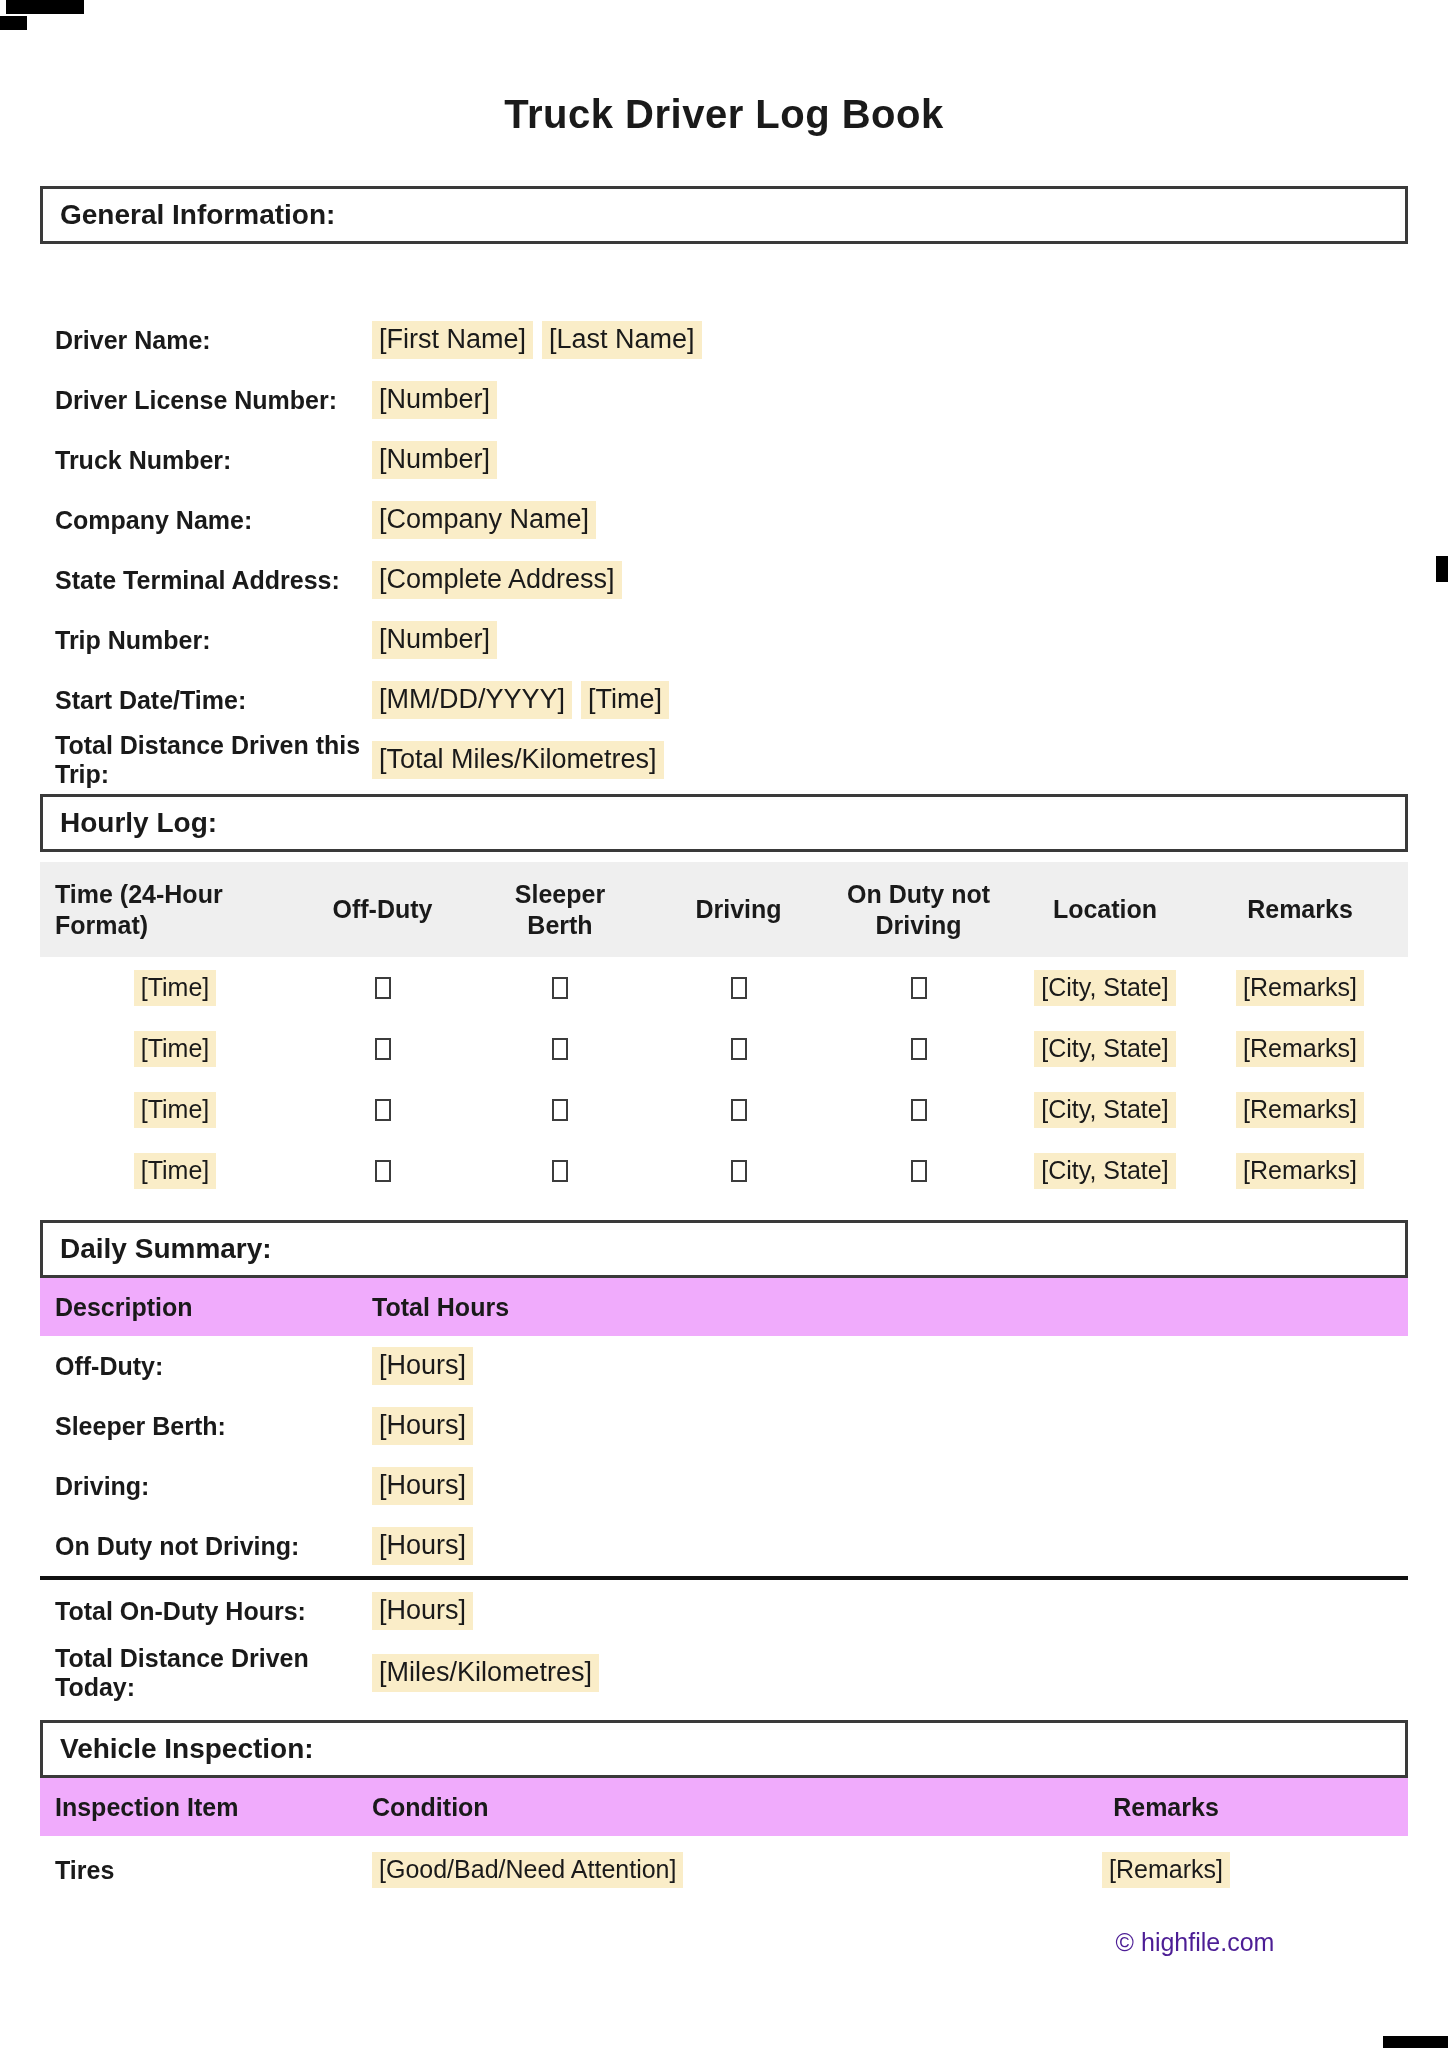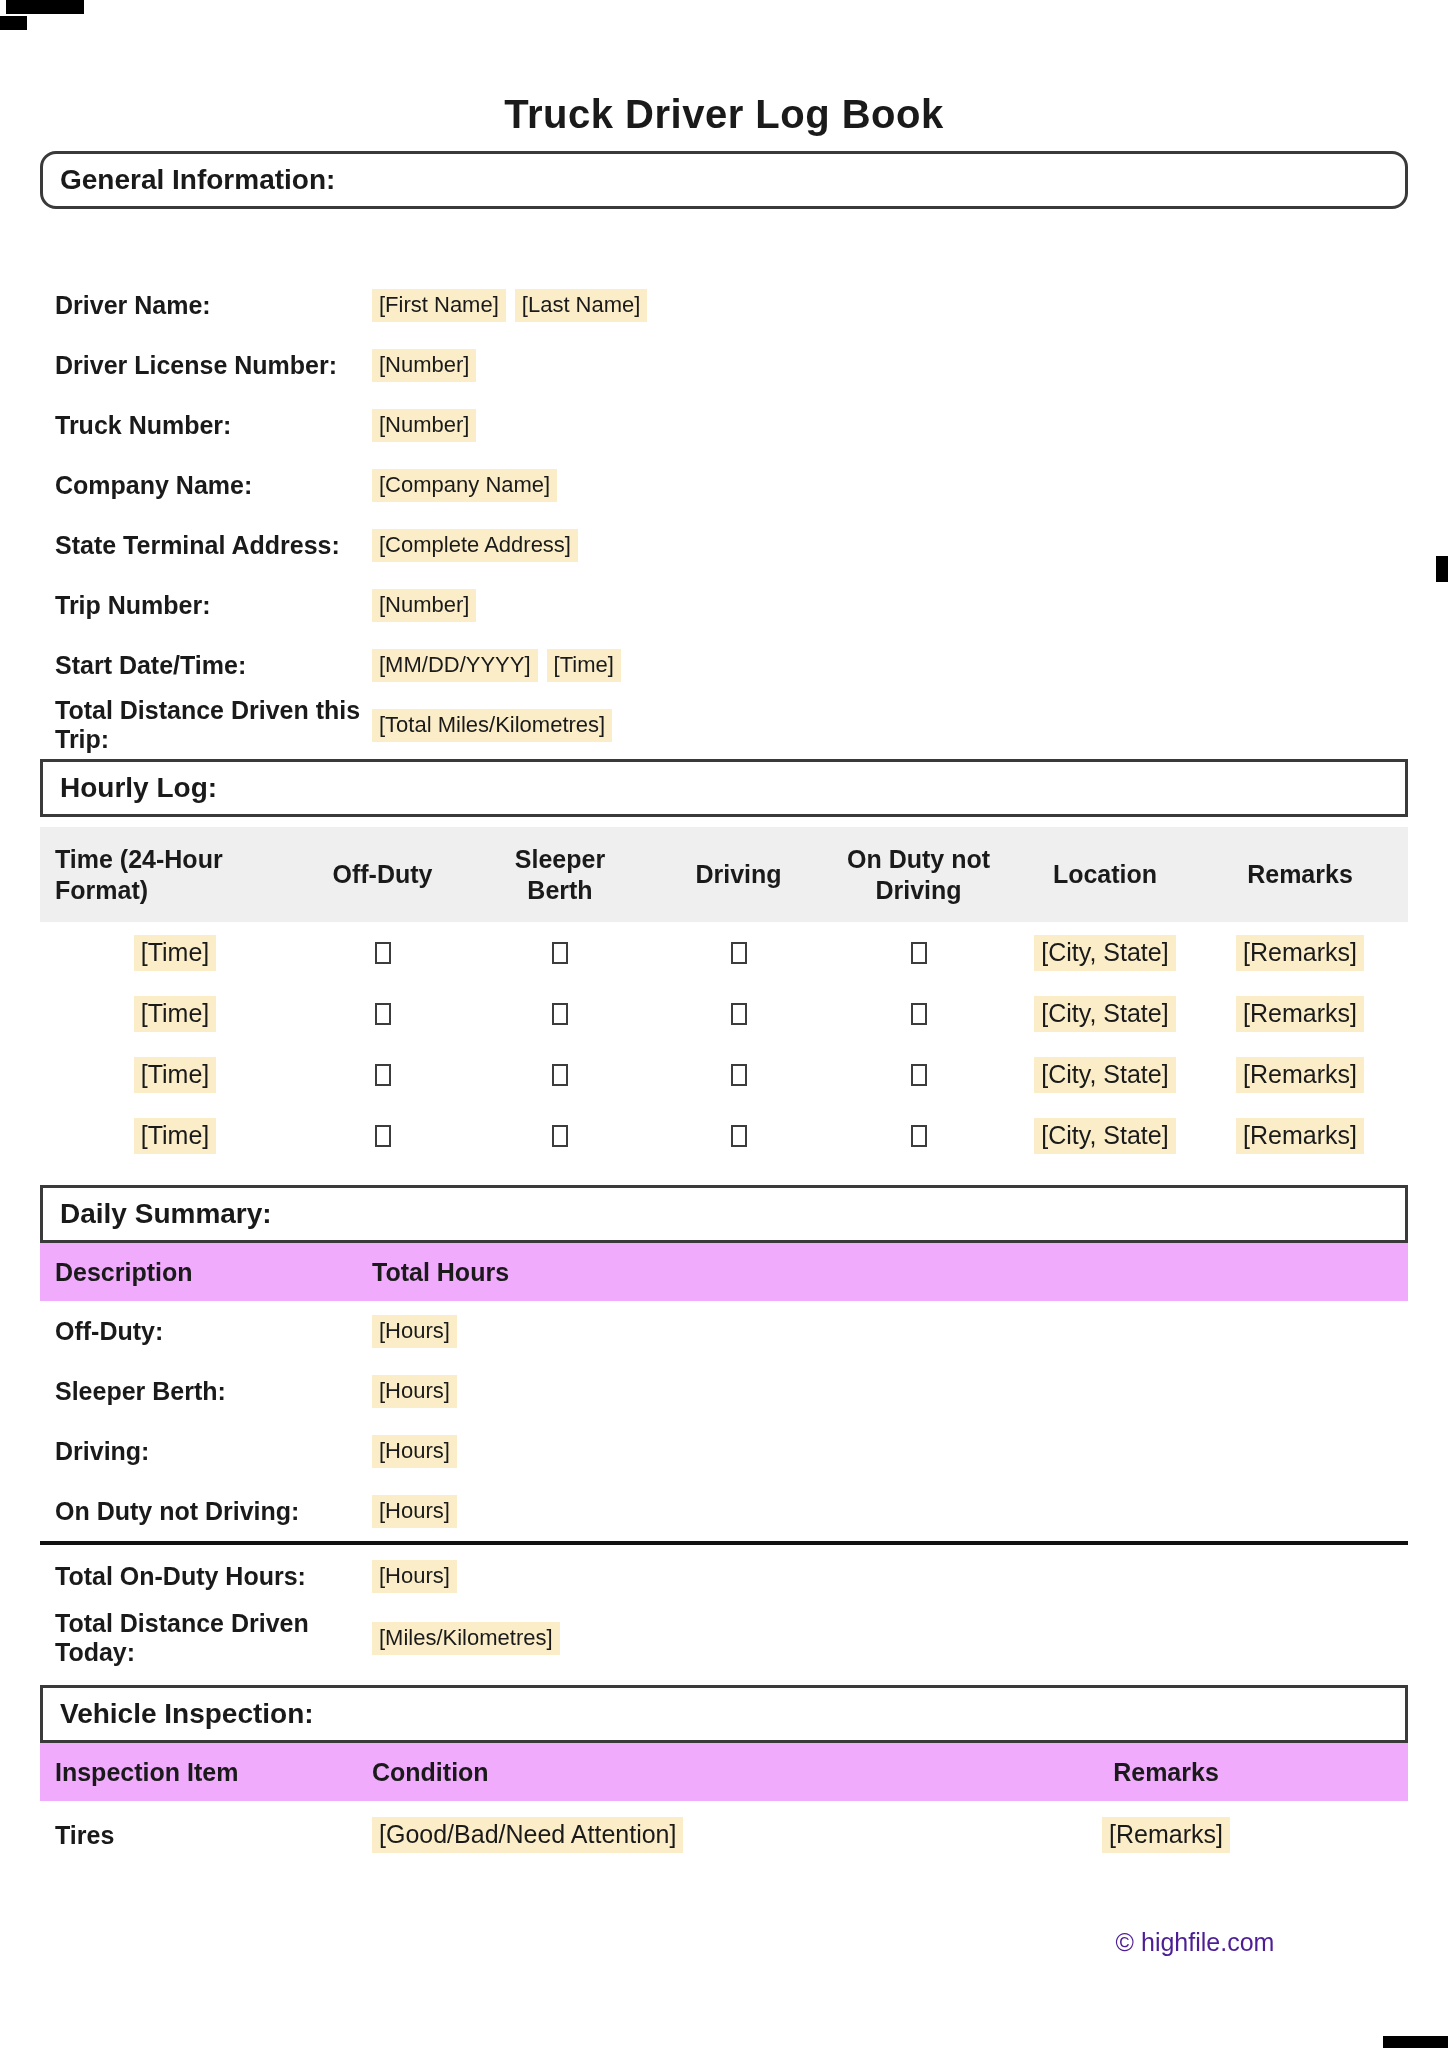--- a/index.html
+++ b/index.html
@@ -20,25 +20,25 @@
     letter-spacing:0.5px;
   }
   .section-box {
     margin:0 40px;
     border:3px solid #3a3a3a;
     padding:9px 17px;
     font-size:28px; font-weight:bold;
     line-height:34px;
     background:#fff;
   }
-  .gen-box { margin-top:11px;border-radius:16px; }
+  .gen-box { margin-top:46px; }
   .fields { margin:0 40px; padding-top:66px; }
   .field-row { display:flex; align-items:center; height:60px; }
   .field-label { width:332px; padding-left:15px; font-size:25px; font-weight:bold; flex:none; }
-  .field-value { font-size:22px; font-weight:normal; display:flex; gap:9px; }
+  .field-value { font-size:27px; font-weight:normal; display:flex; gap:9px; }
   .hl {
     background:#faedc8;
     padding:3px 7px 4px 7px;
     display:inline-block;
     white-space:nowrap;
   }
   .hourly-box { margin-top:4px; }
   .table-wrap { margin:0 40px; }
   .thead {
     margin-top:10px;

